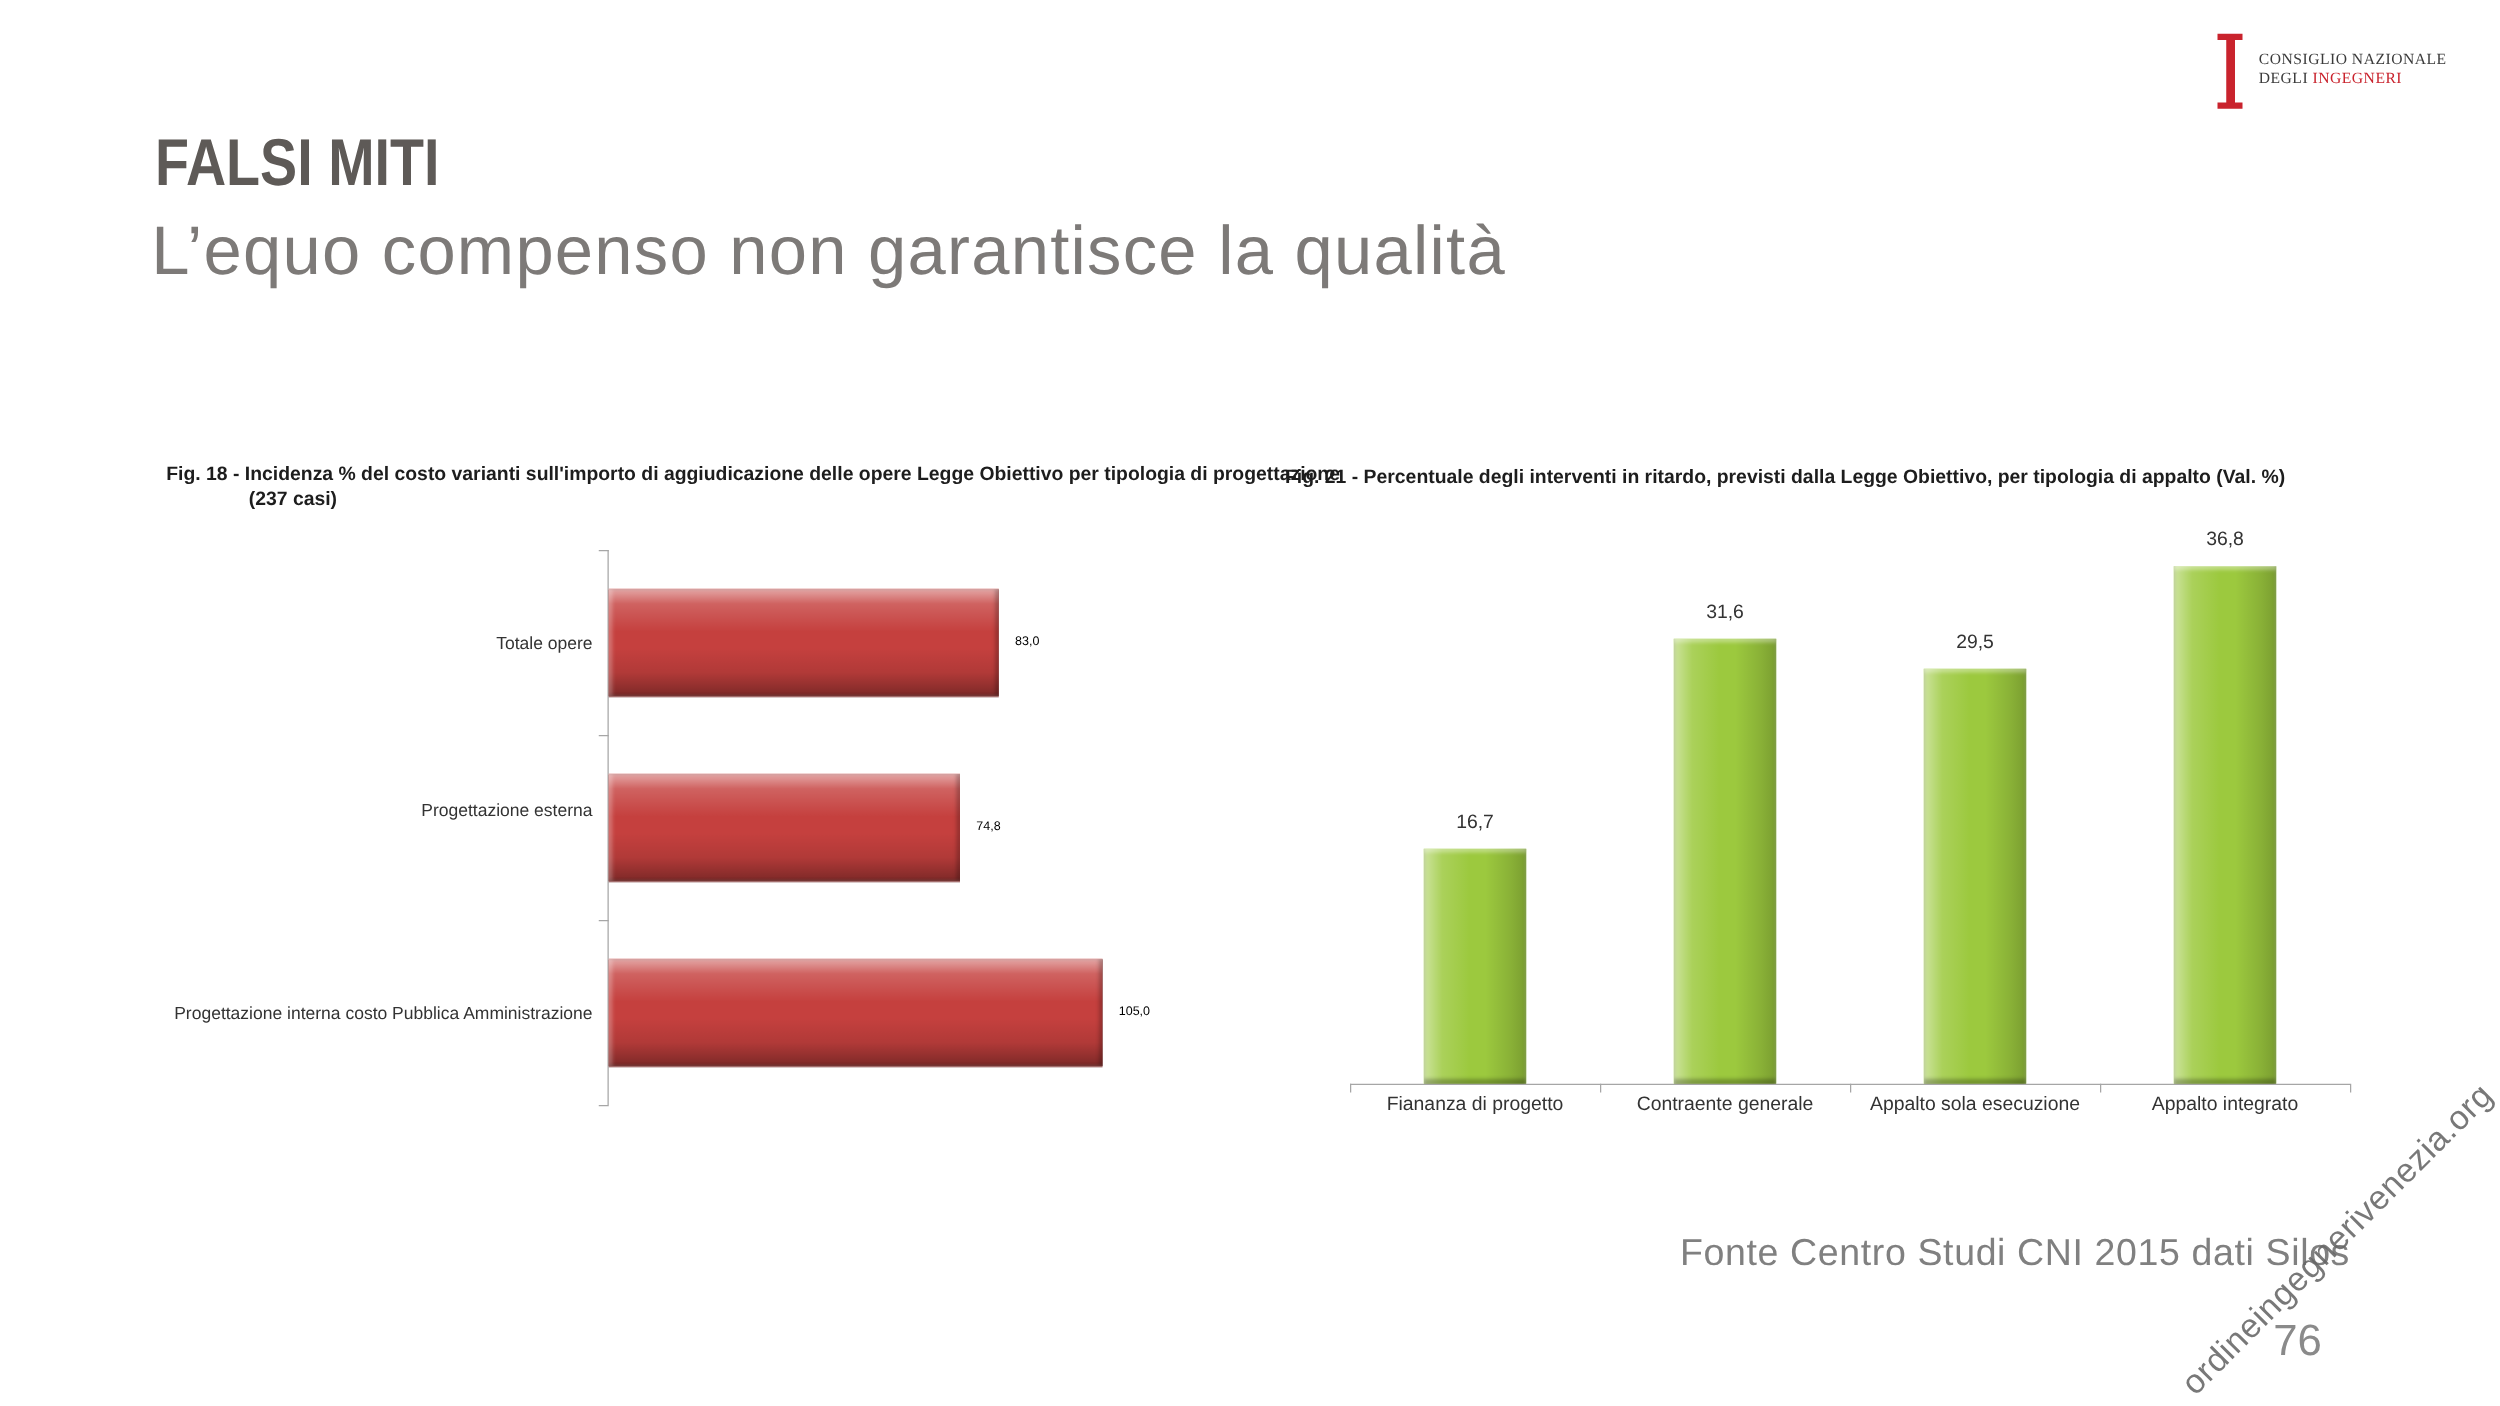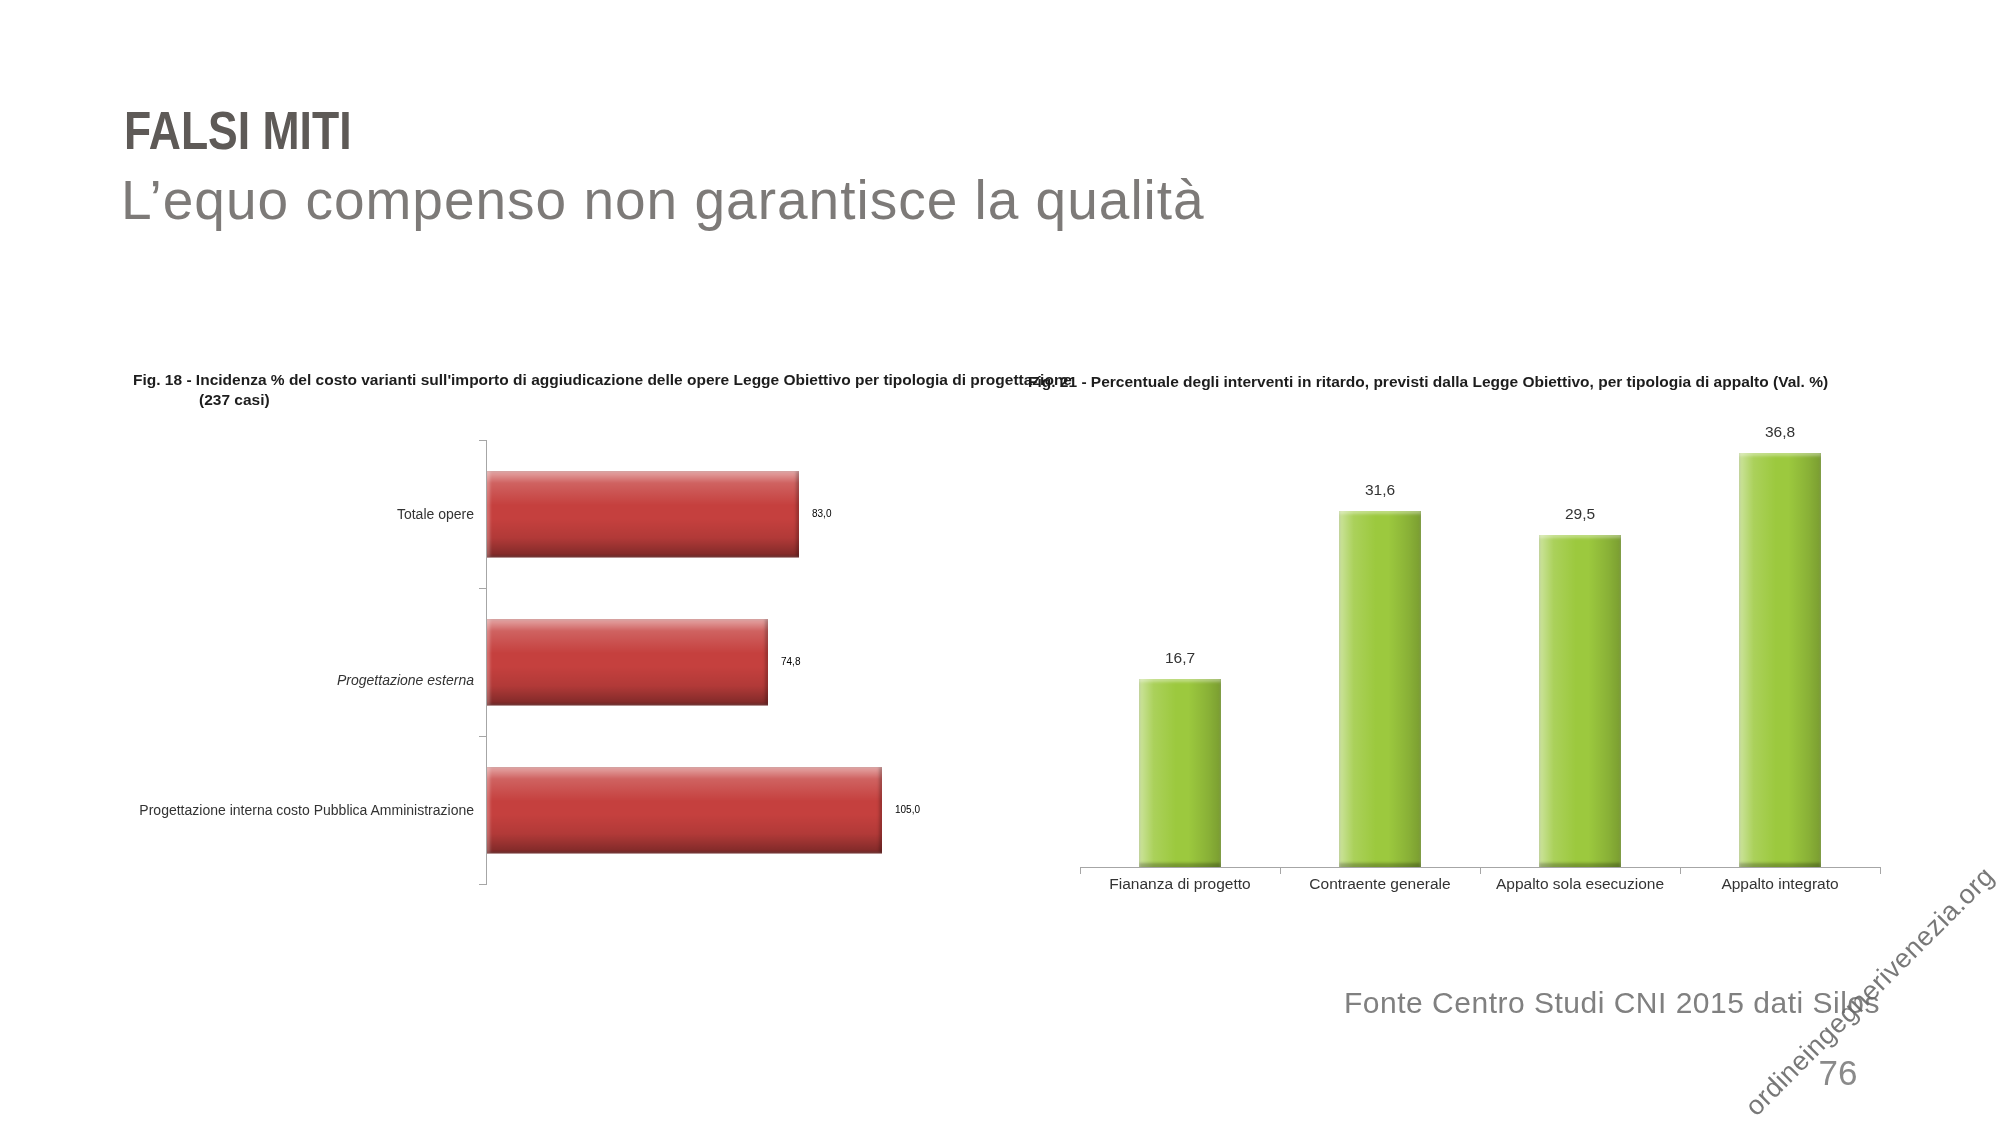--- a/index.html
+++ b/index.html
@@ -86,35 +86,46 @@
   }
 </style>
 </head>
 <body>
 
 <div class="slide" style="--brand-red: #c9232d; --bar-red: #c5403e; --bar-green: #9cc93e; --axis: #a6a6a6;">
 
   <h1 class="title">FALSI MITI</h1>
   <h2 class="subtitle">L’equo compenso non garantisce la qualità</h2>
 
+  <div class="logo">
+    <div class="logo-mark">
+      <span class="serif top"></span>
+      <span class="stem"></span>
+      <span class="serif bot"></span>
+    </div>
+    <div class="logo-text">
+      <span>CONSIGLIO NAZIONALE</span><br>
+      <span>DEGLI </span><span class="red">INGEGNERI</span>
+    </div>
+  </div>
 
   <div class="chart-title ct-left">Fig. 18 - Incidenza % del costo varianti sull'importo di aggiudicazione delle opere Legge Obiettivo per tipologia di progettazione (237 casi)</div>
   <div class="plot-h" id="plot18">
       <div class="tick" style="top: 0px;"></div>
       <div class="tick" style="top: 148px;"></div>
       <div class="tick" style="top: 296px;"></div>
       <div class="tick" style="top: 444px;"></div>
       <div class="hbar" style="top: 31px; width: 312px;"></div>
       <div class="hbar" style="top: 179px; width: 281px;"></div>
       <div class="hbar" style="top: 327px; width: 395px;"></div>
     </div>
   <div id="labels18">
       <div class="cat-label-h" style="top: 505px;">Totale opere</div>
       <div class="val-label-h" style="left: 812px; top: 505px;">83,0</div>
-      <div class="cat-label-h" style="top: 671px; font-style: italic;">Progettazione esterna</div>
+      <div class="cat-label-h" style="top: 639px;">Progettazione esterna</div>
       <div class="val-label-h" style="left: 781px; top: 653px;">74,8</div>
       <div class="cat-label-h" style="top: 801px;">Progettazione interna costo Pubblica Amministrazione</div>
       <div class="val-label-h" style="left: 895px; top: 801px;">105,0</div>
     </div>
 
   <div class="chart-title ct-right">Fig. 21 - Percentuale degli interventi in ritardo, previsti dalla Legge Obiettivo, per tipologia di appalto (Val. %)</div>
   <div class="plot-v" id="plot21">
       <div class="tick" style="left: 0px;"></div>
       <div class="tick" style="left: 200px;"></div>
       <div class="tick" style="left: 400px;"></div>

